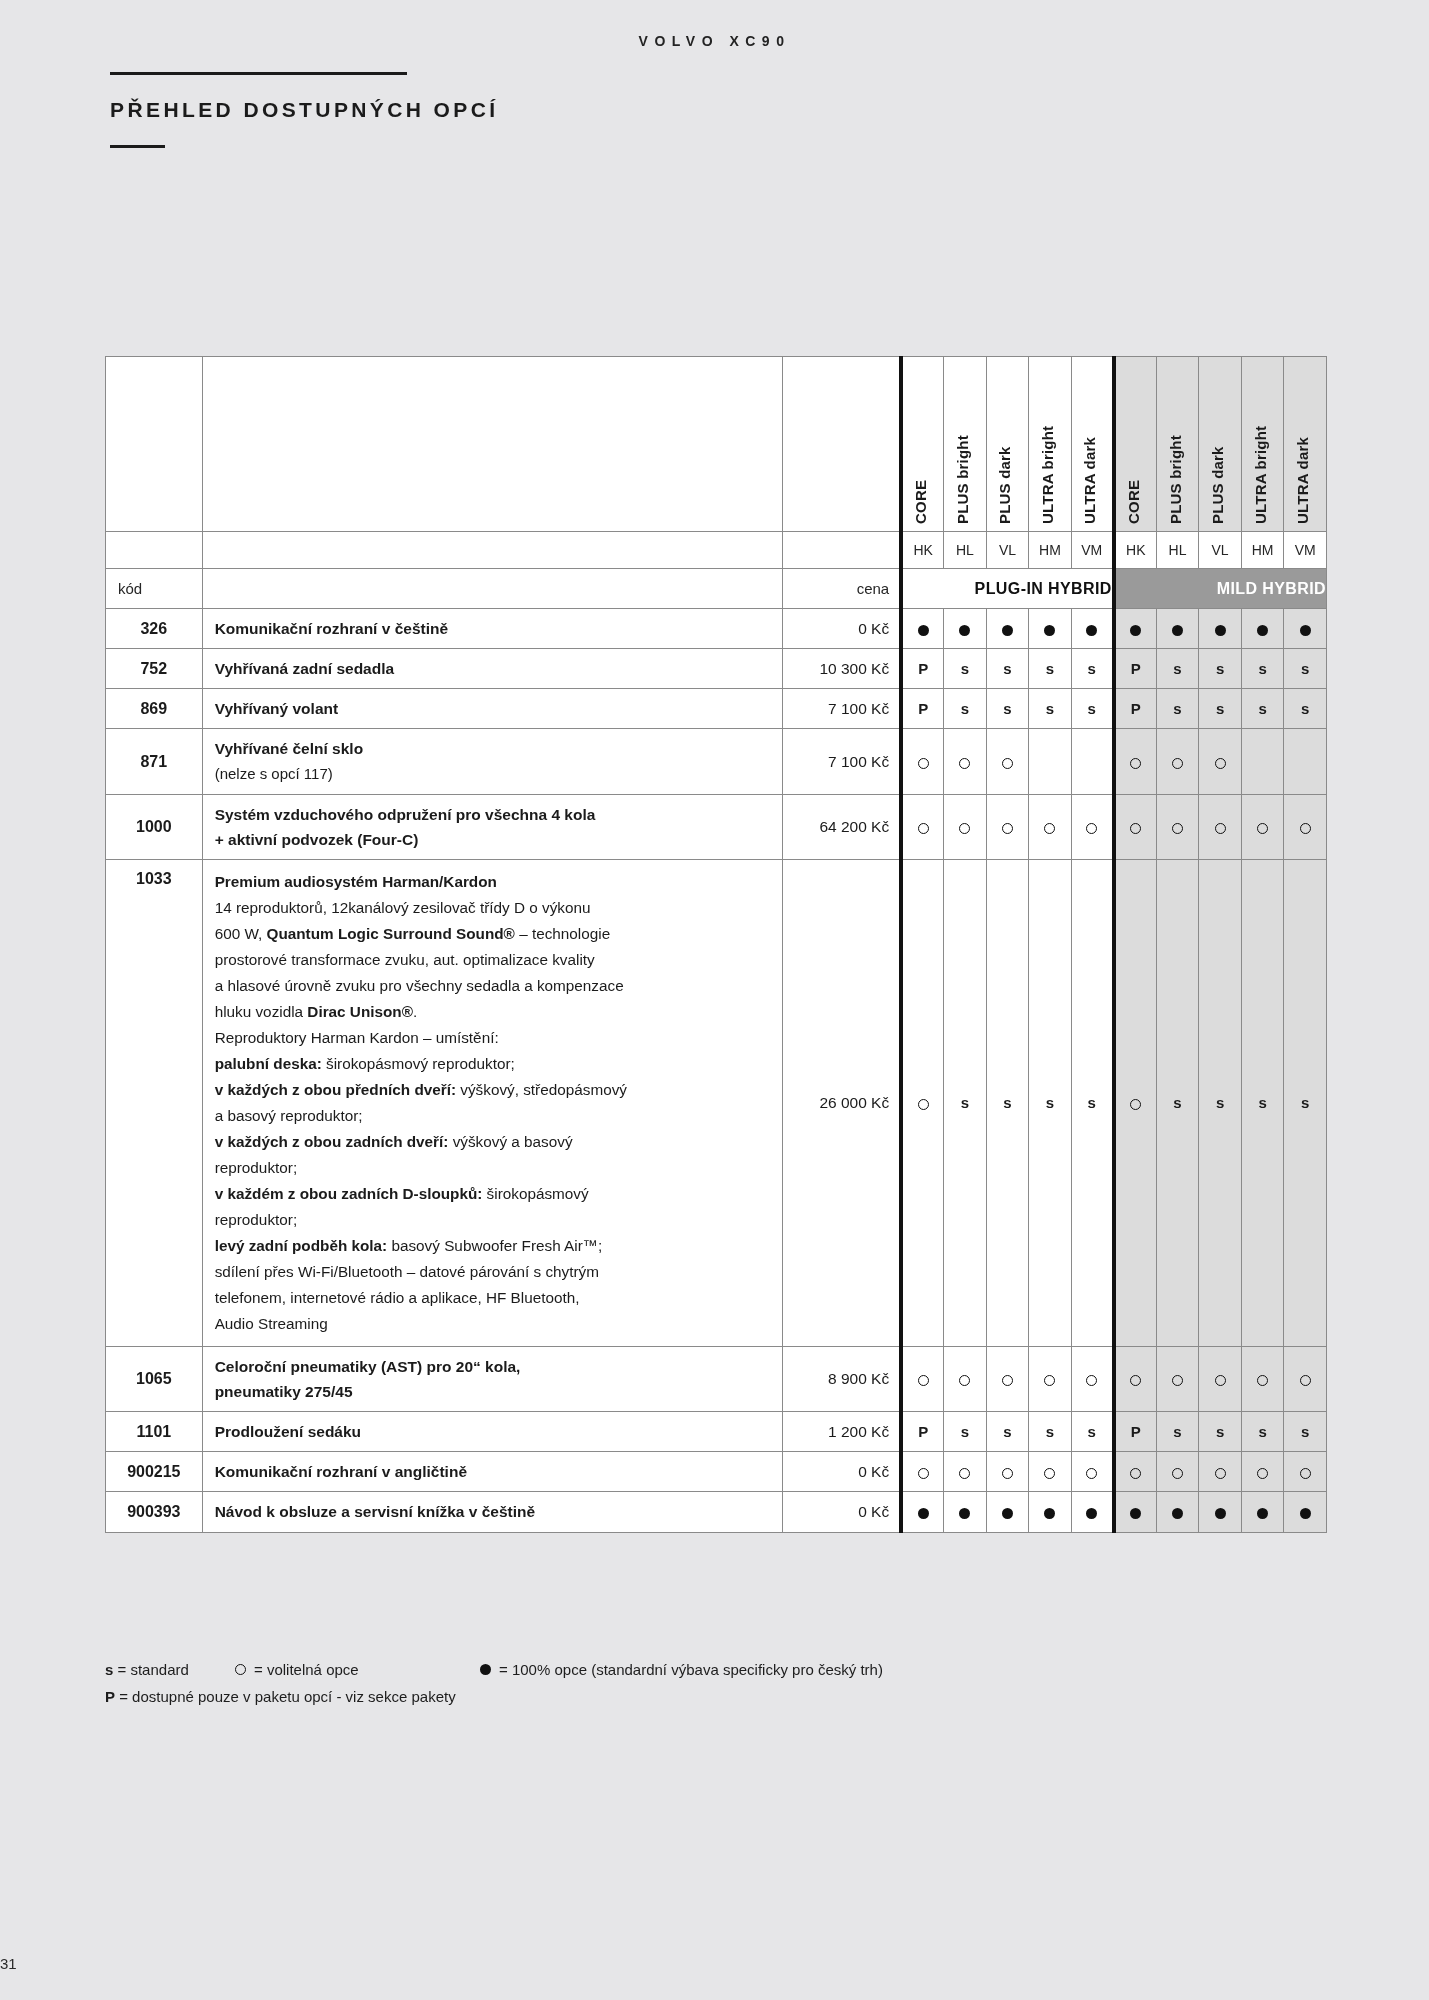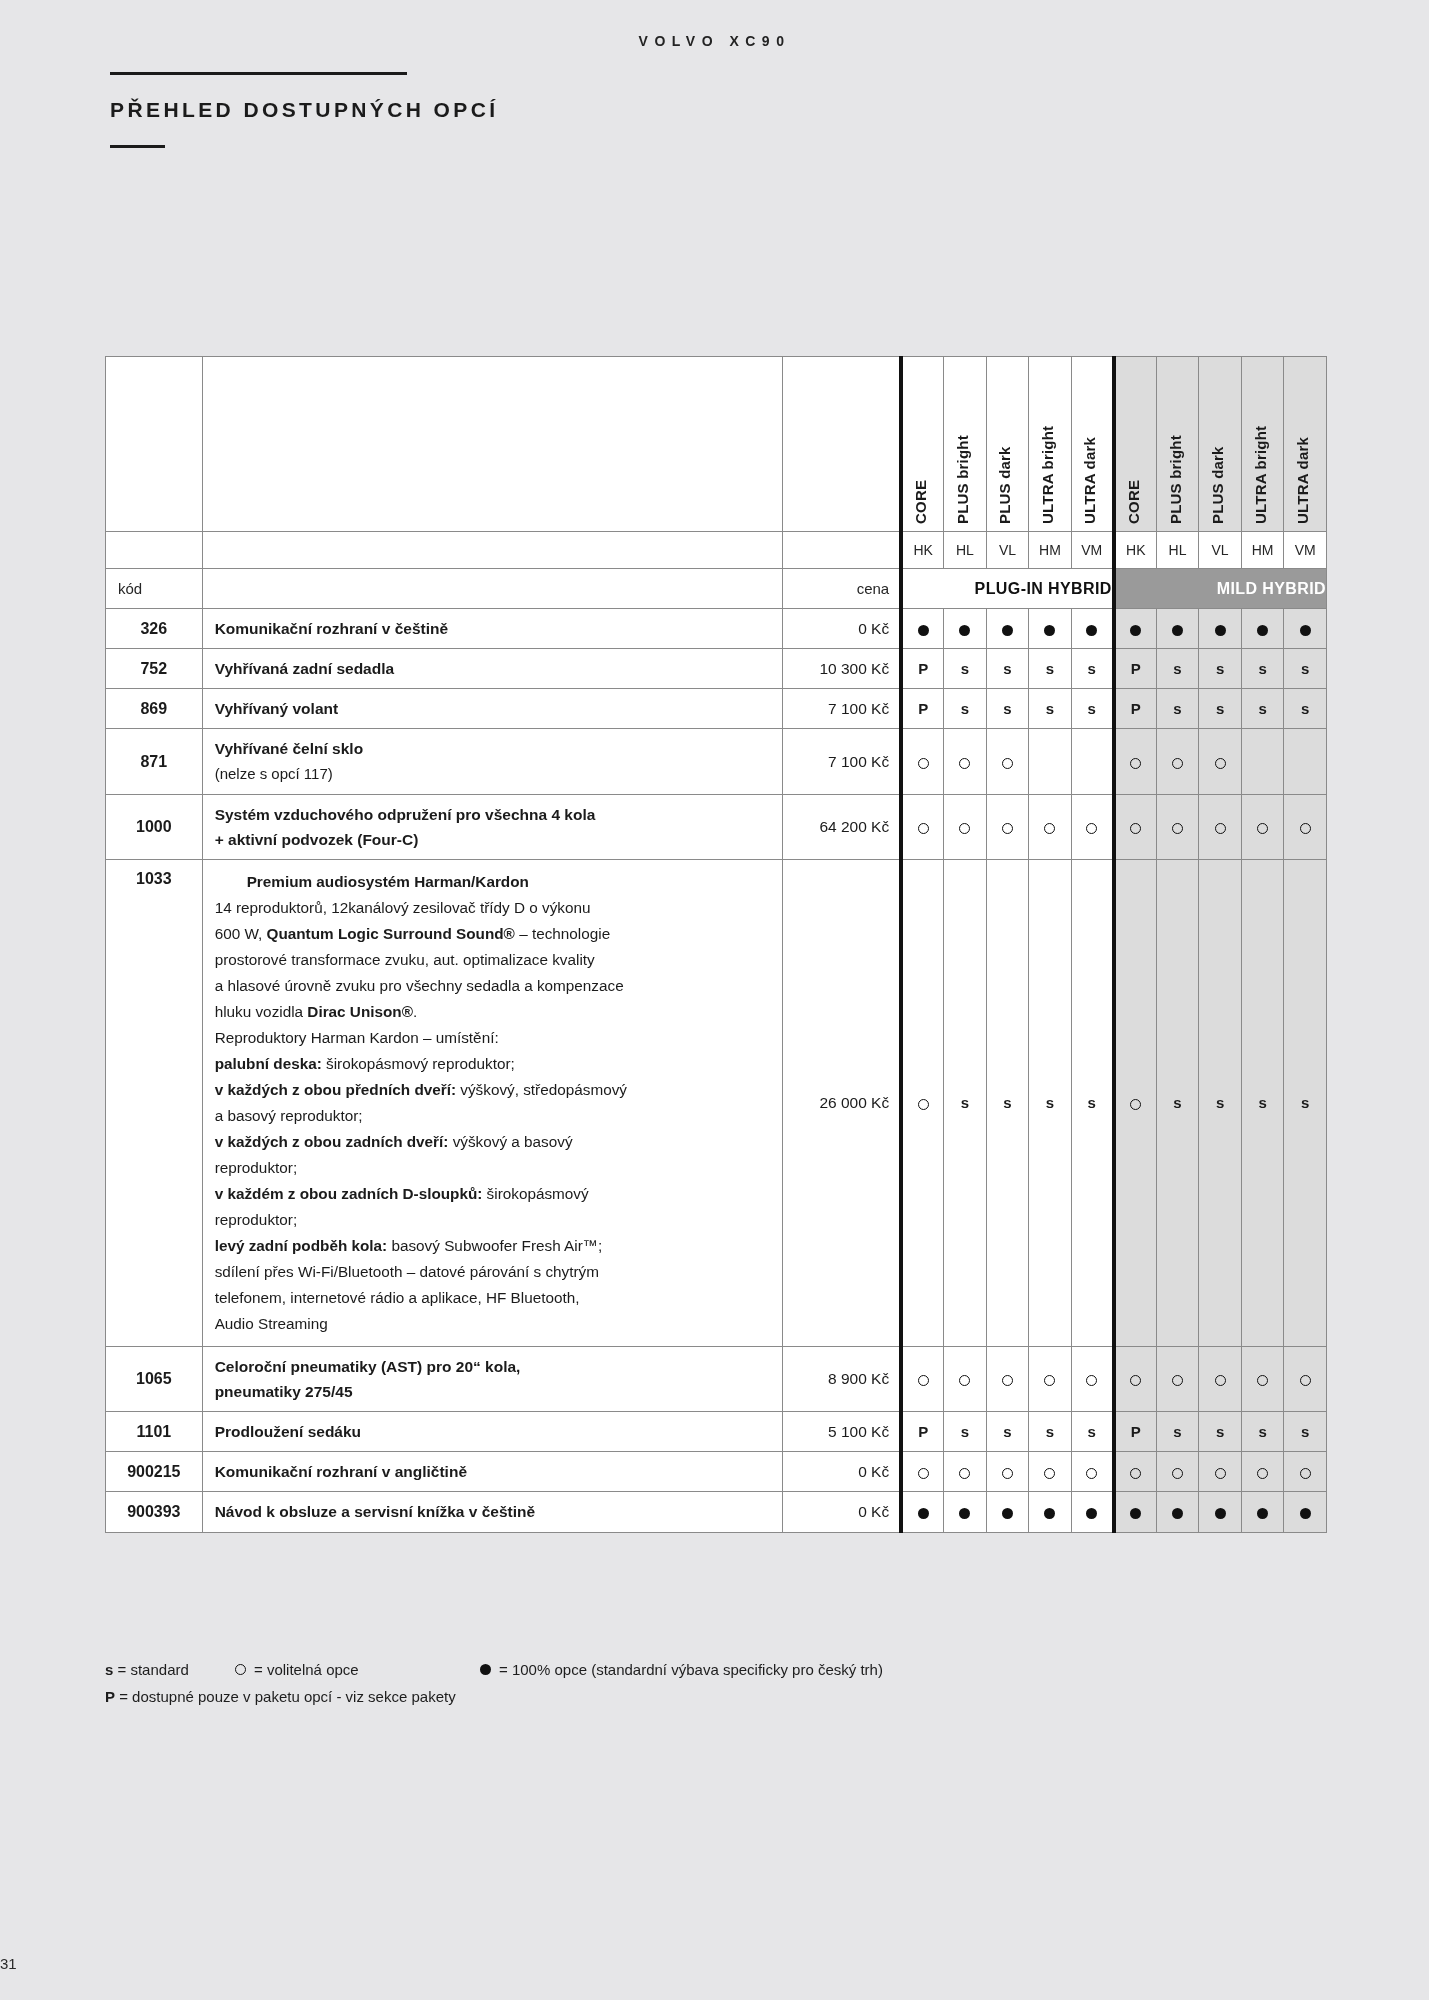--- a/index.html
+++ b/index.html
@@ -163,21 +163,21 @@
   .mk-s, .mk-P { font-weight: 700; font-size: 15px; }
 
   
   .audio-desc {
     font-size: 15.3px;
     line-height: 1.70;
     font-weight: 400;
     padding: 9px 14px 9px 12px !important;
   }
   .audio-desc b { font-weight: 700; }
-  .audio-desc .hdr { font-weight: 700; margin-left: 32px; }
+  .audio-desc .hdr { font-weight: 700; }
 
   
   .legend {
     position: absolute;
     top: 1658px;
     left: 105px;
     font-size: 15px;
     line-height: 1.55;
     color: #1d1d1d;
   }
@@ -400,21 +400,21 @@
           <td class="d-mark"><span class="mk-circle"></span></td>
           <td class="d-mark mild-col sep-left"><span class="mk-circle"></span></td>
           <td class="d-mark mild-col"><span class="mk-circle"></span></td>
           <td class="d-mark mild-col"><span class="mk-circle"></span></td>
           <td class="d-mark mild-col"><span class="mk-circle"></span></td>
           <td class="d-mark mild-col"><span class="mk-circle"></span></td>
         </tr>
         <tr>
           <td class="d-code">1101</td>
           <td class="d-desc"><span>Prodloužení sedáku</span></td>
-          <td class="d-price">5 100 Kč</td>
+          <td class="d-price">1 200 Kč</td>
           <td class="d-mark sep-left"><span class="mk-P">P</span></td>
           <td class="d-mark"><span class="mk-s">s</span></td>
           <td class="d-mark"><span class="mk-s">s</span></td>
           <td class="d-mark"><span class="mk-s">s</span></td>
           <td class="d-mark"><span class="mk-s">s</span></td>
           <td class="d-mark mild-col sep-left"><span class="mk-P">P</span></td>
           <td class="d-mark mild-col"><span class="mk-s">s</span></td>
           <td class="d-mark mild-col"><span class="mk-s">s</span></td>
           <td class="d-mark mild-col"><span class="mk-s">s</span></td>
           <td class="d-mark mild-col"><span class="mk-s">s</span></td>

